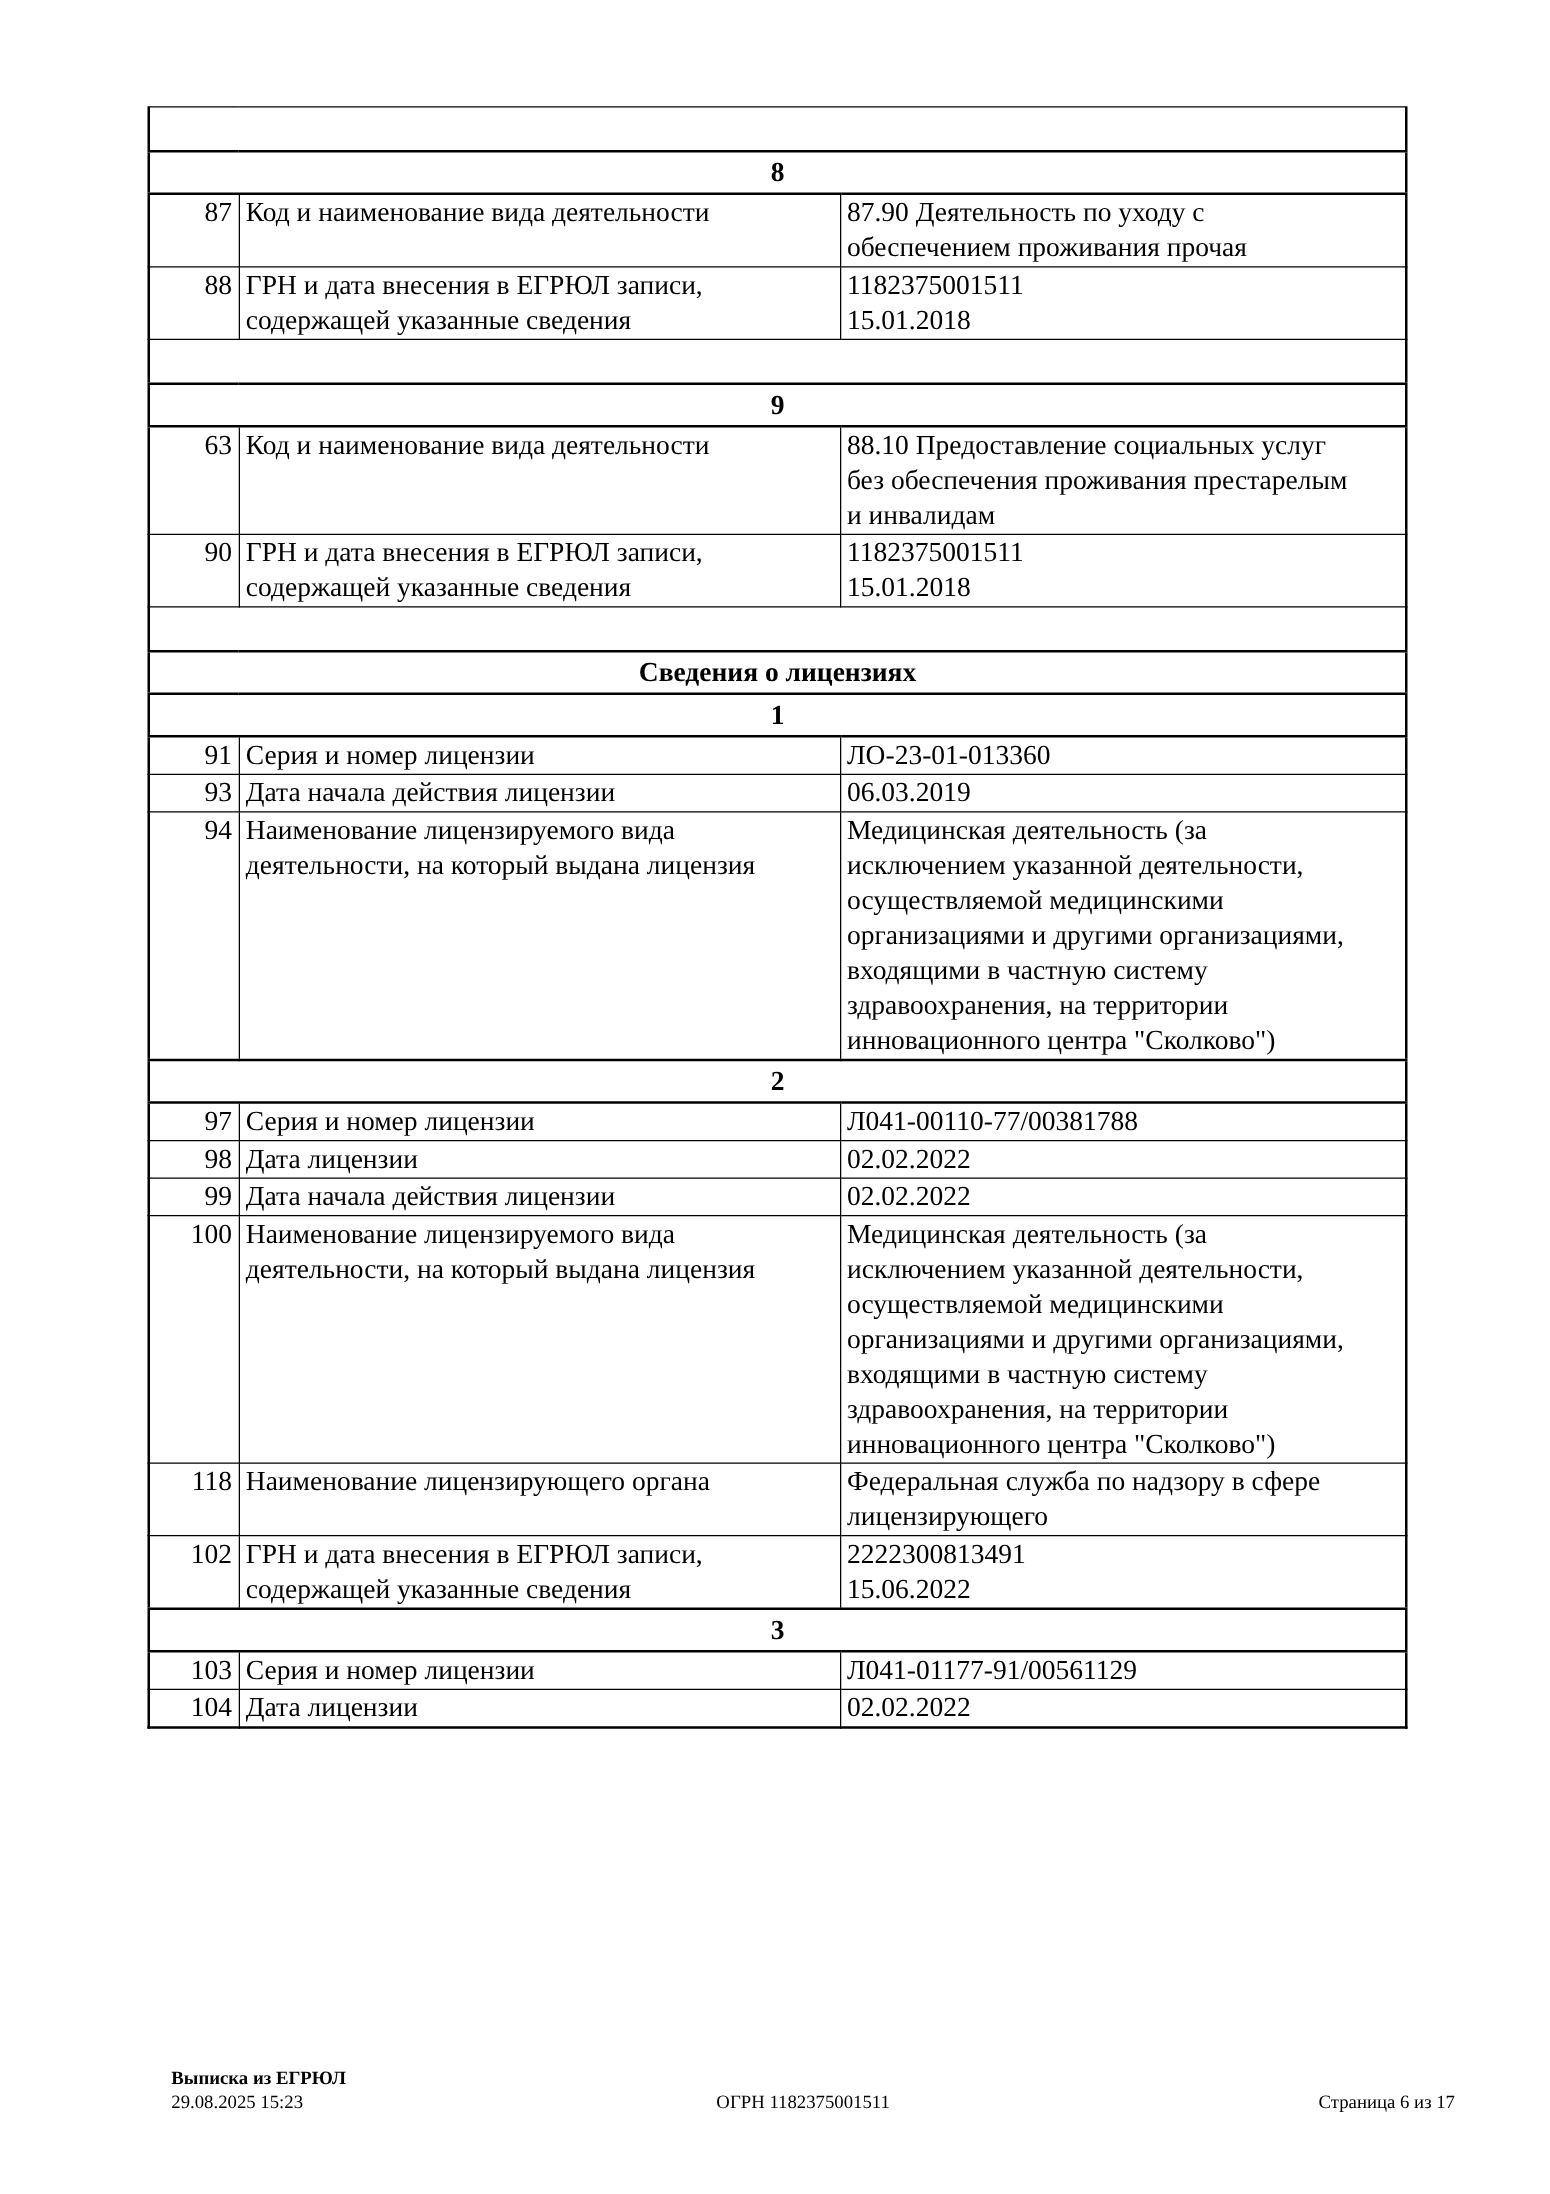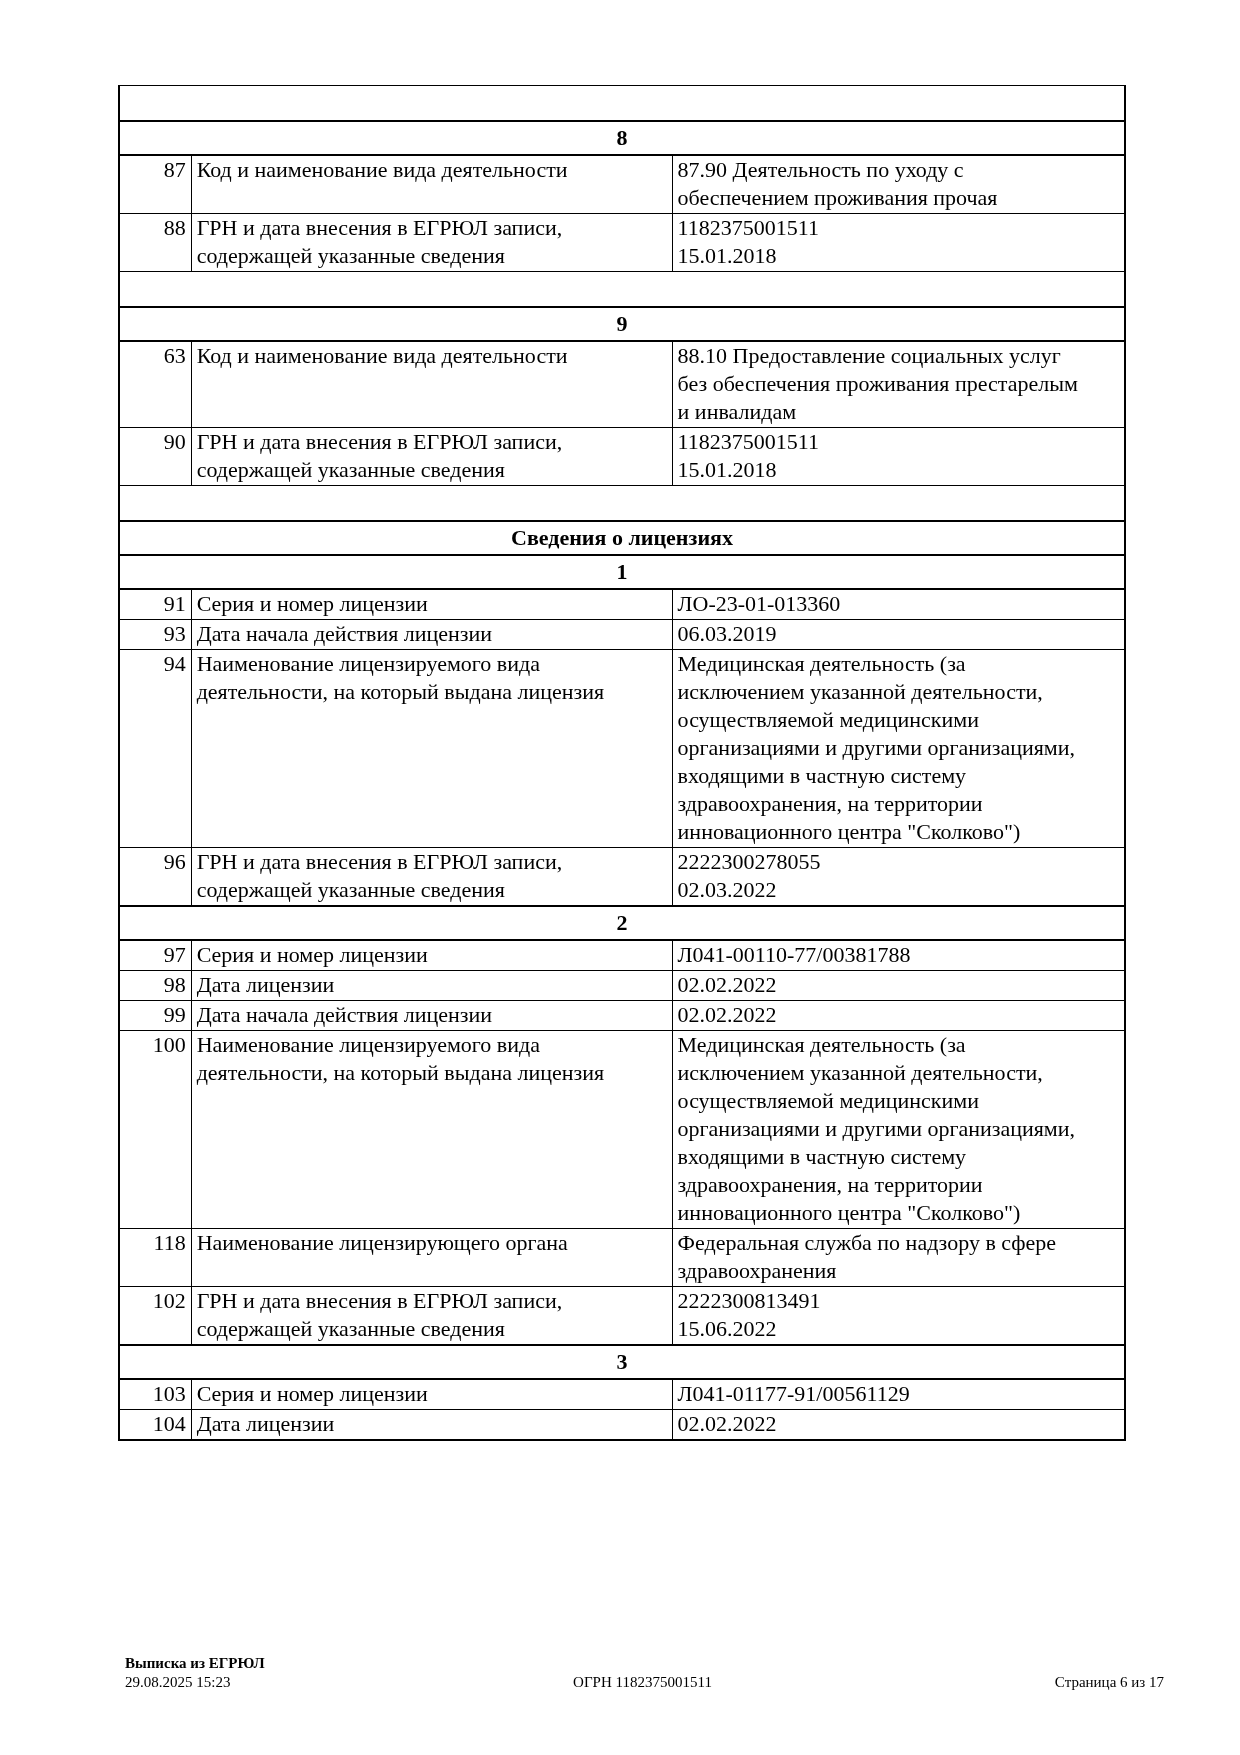--- a/index.html
+++ b/index.html
@@ -54,21 +54,21 @@
   td.num { text-align: right; padding-left: 0; padding-right: 0; }
   .footer {
     position: absolute;
     left: 121px;
     top: 1652px;
     width: 1043px;
     height: 40px;
     font-size: 15px;
     line-height: 19px;
   }
-  .f-left { position: absolute; left: 4px; bottom: 0; }
+  .f-left { position: absolute; left: 16px; bottom: 0; }
   .f-title { font-weight: bold; }
   .f-center {
     position: absolute;
     left: 50%;
     transform: translateX(-50%);
     bottom: 0;
     white-space: nowrap;
   }
   .f-right { position: absolute; right: 0; bottom: 0; white-space: nowrap; }
 </style>
@@ -152,27 +152,20 @@
         <td class="lbl">Наименование лицензируемого вида
 деятельности, на который выдана лицензия</td>
         <td class="val">Медицинская деятельность (за
 исключением указанной деятельности,
 осуществляемой медицинскими
 организациями и другими организациями,
 входящими в частную систему
 здравоохранения, на территории
 инновационного центра "Сколково")</td>
       </tr>
-      <tr>
-        <td class="num">96</td>
-        <td class="lbl">ГРН и дата внесения в ЕГРЮЛ записи,
-содержащей указанные сведения</td>
-        <td class="val">2222300278055
-02.03.2022</td>
-      </tr>
 
       <tr class="section tt">
           <td colspan="3">2</td>
         </tr>
       <tr class="tt">
         <td class="num">97</td>
         <td class="lbl">Серия и номер лицензии</td>
         <td class="val">Л041-00110-77/00381788</td>
       </tr>
       <tr>
@@ -194,21 +187,21 @@
 осуществляемой медицинскими
 организациями и другими организациями,
 входящими в частную систему
 здравоохранения, на территории
 инновационного центра "Сколково")</td>
       </tr>
       <tr>
         <td class="num">118</td>
         <td class="lbl">Наименование лицензирующего органа</td>
         <td class="val">Федеральная служба по надзору в сфере
-здравоохранения</td>
+лицензирующего</td>
       </tr>
       <tr>
         <td class="num">102</td>
         <td class="lbl">ГРН и дата внесения в ЕГРЮЛ записи,
 содержащей указанные сведения</td>
         <td class="val">2222300813491
 15.06.2022</td>
       </tr>
 
       <tr class="section tt">

